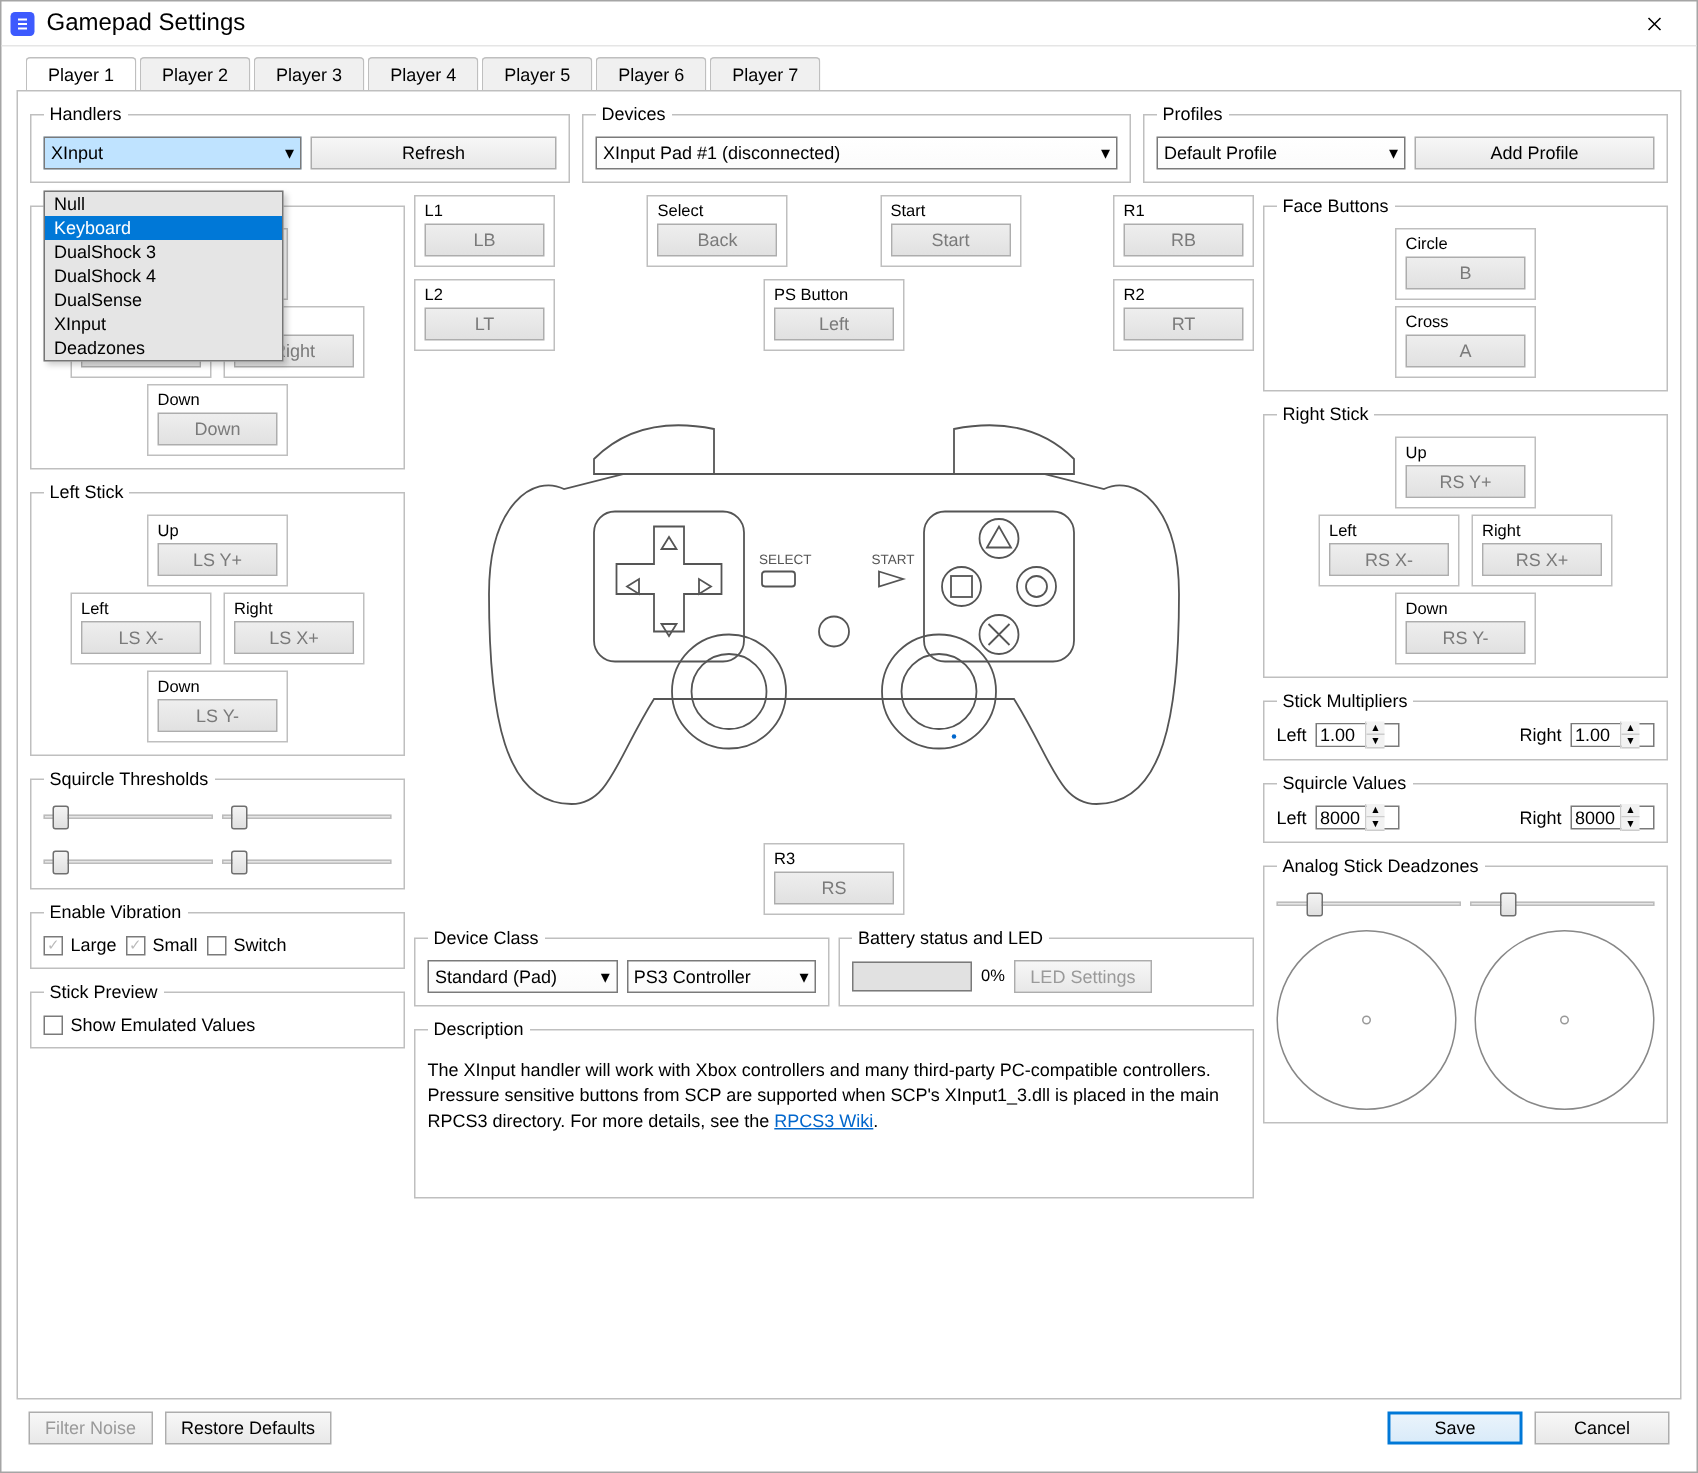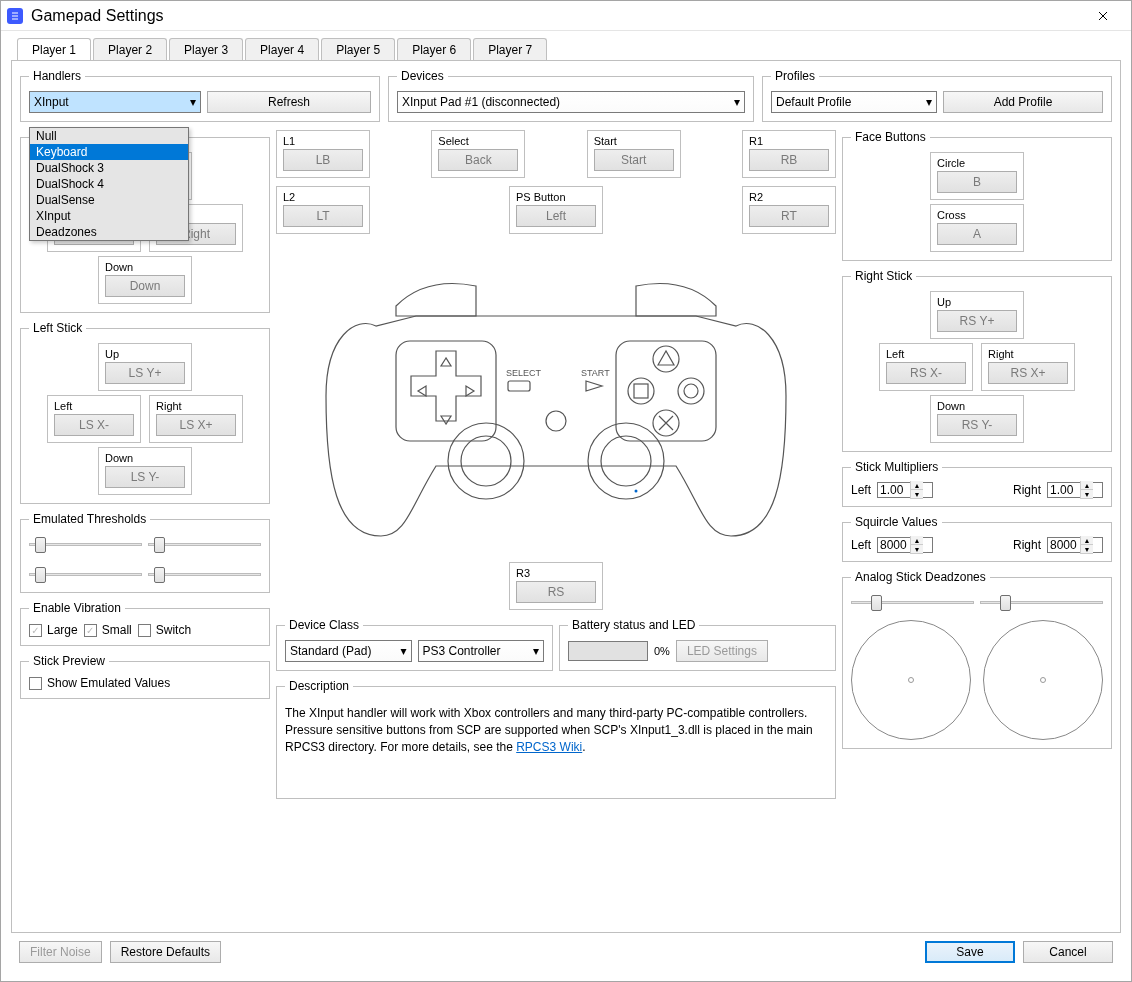--- a/index.html
+++ b/index.html
@@ -178,21 +178,21 @@
                   </div>
               </div>
               <div class="mini-grp">
                   <div class="lbl">Down</div>
                   <div class="btn mapped">LS Y-</div>
                 </div>
             </div>
           </fieldset>
 
           <fieldset class="grp">
-            <legend>Emulated Thresholds</legend>
+            <legend>Squircle Thresholds</legend>
             <div class="hbox">
               <div class="slider" style="flex:1;">
                   <div class="track"></div>
                   <div class="thumb" style="left:6px;"></div>
                 </div>
               <div class="slider" style="flex:1;">
                   <div class="track"></div>
                   <div class="thumb" style="left:6px;"></div>
                 </div>
             </div>

